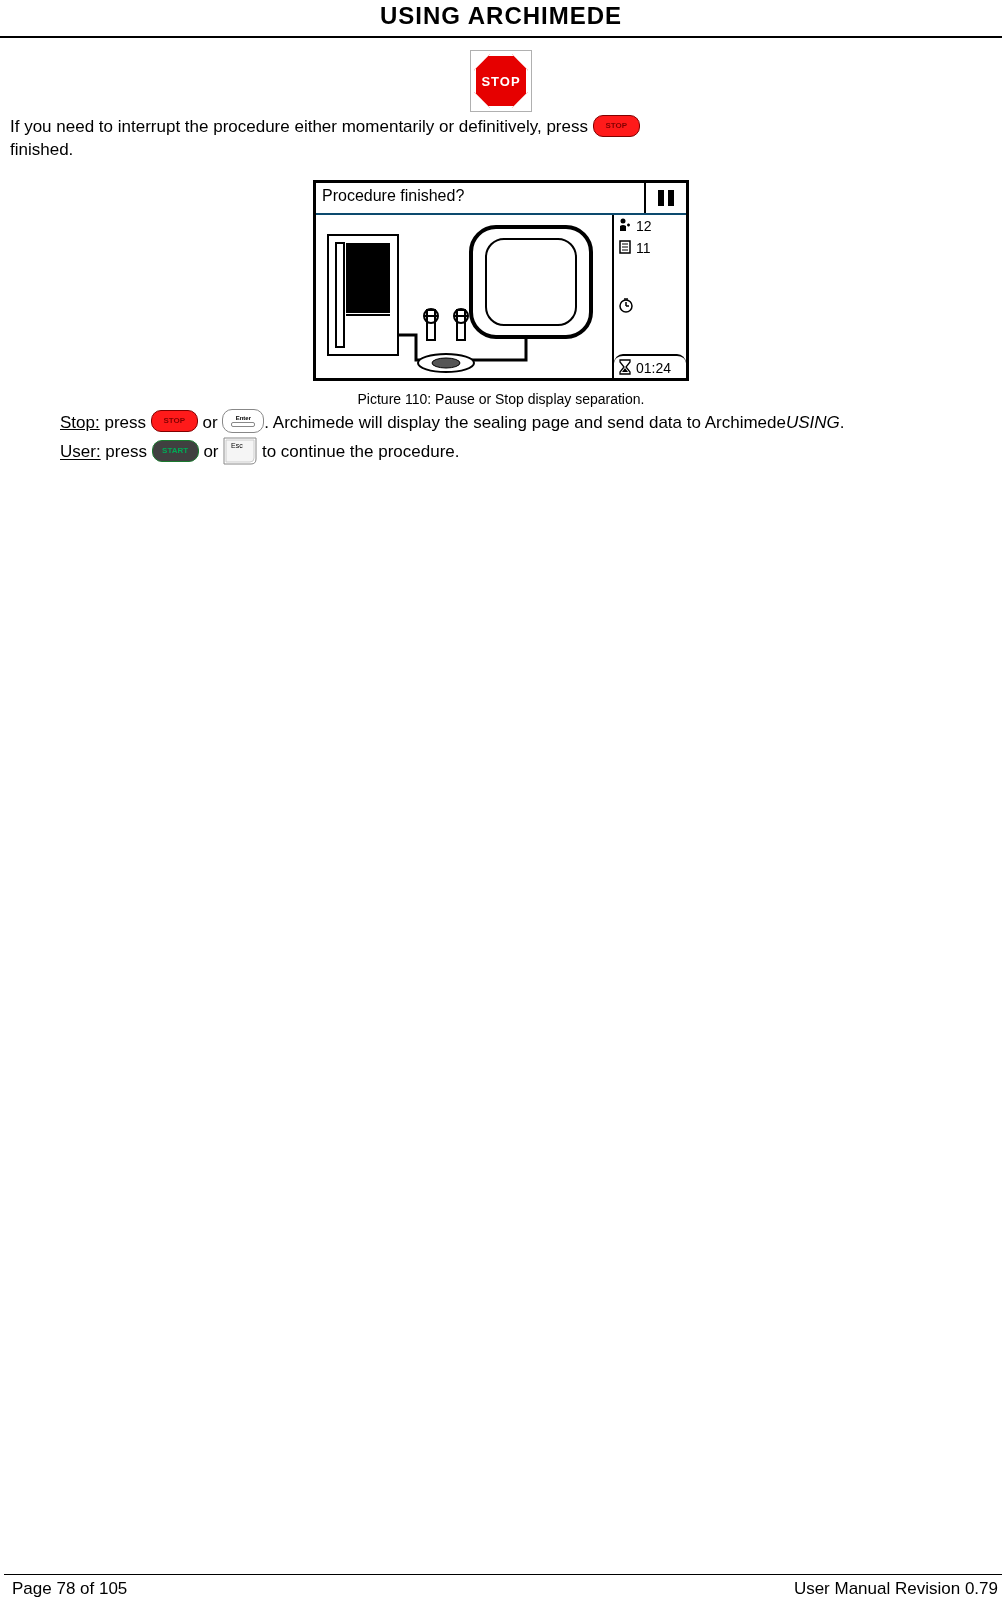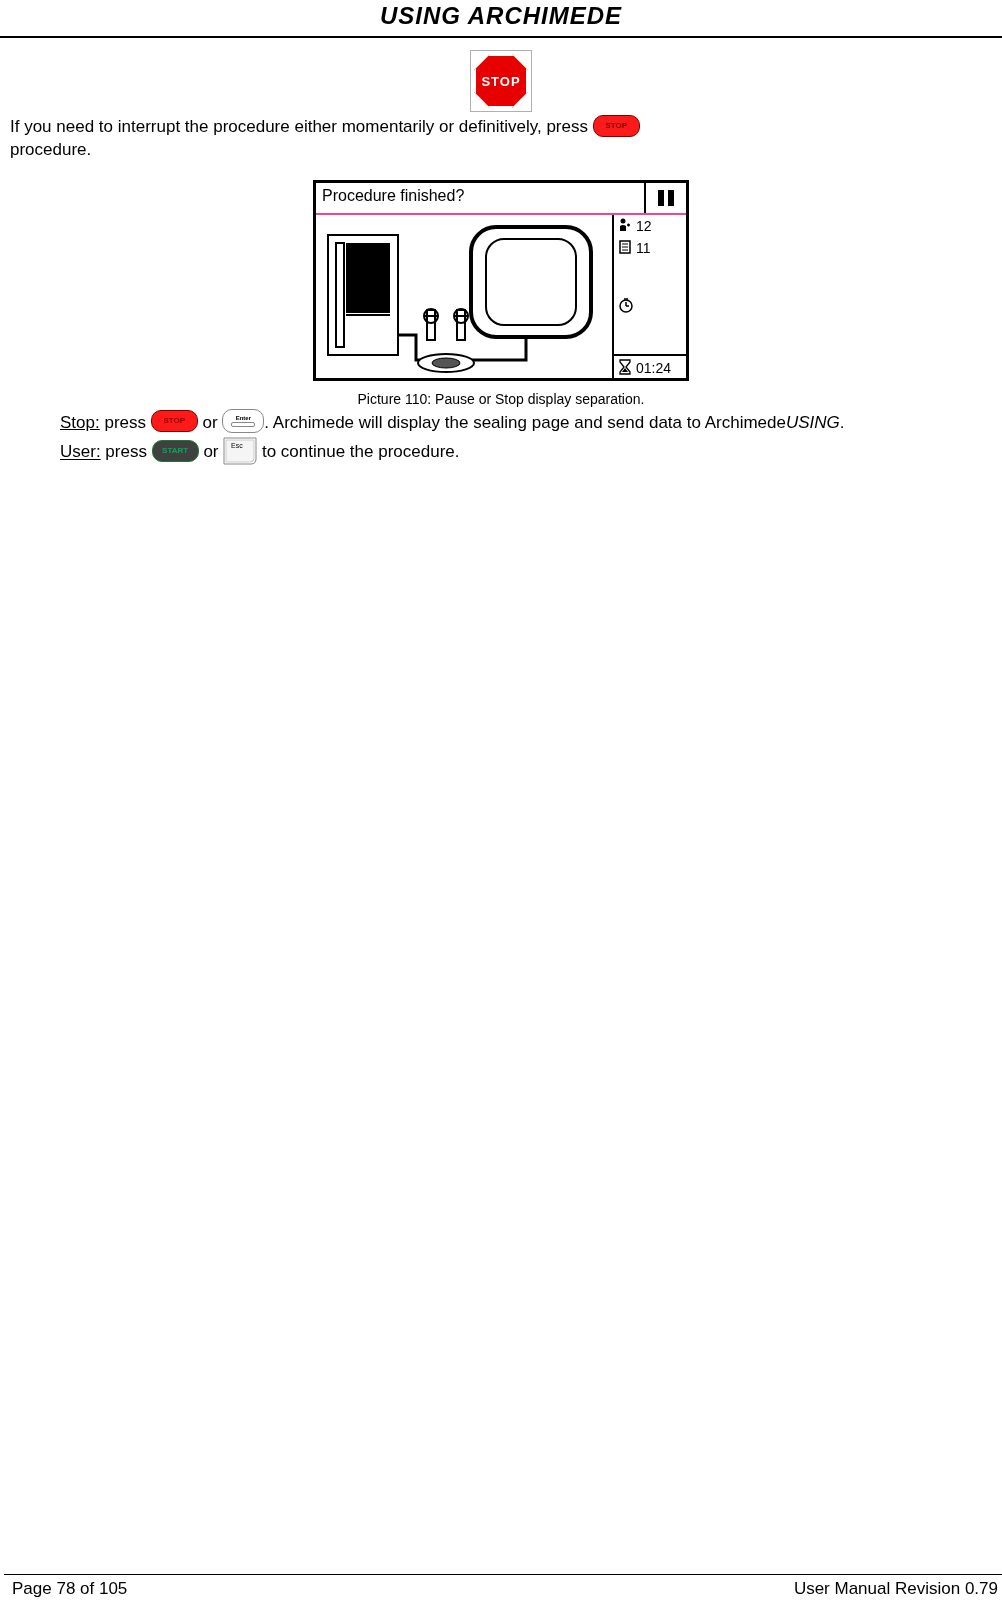--- a/index.html
+++ b/index.html
@@ -14,21 +14,20 @@
     width: 1002px;
     min-height: 1607px;
     position: relative;
     margin: 0 auto;
     box-sizing: border-box;
     padding: 0 0 0 0;
   }
   .header {
     text-align: center;
     font-weight: bold;
-    font-style: italic;
     font-size: 24px;
     letter-spacing: 1px;
     padding-top: 2px;
   }
   hr.rule {
     border: none;
     border-top: 2px solid #000;
     margin: 6px 0 0 0;
   }
   .big-stop-wrap {
@@ -123,21 +122,21 @@
     display: inline-block;
     border: 3px solid #000;
     background: #fff;
     width: 370px;
     height: 195px;
     position: relative;
     font-family: Arial, sans-serif;
   }
   .screen .title-row {
     display: flex;
-    border-bottom: 2px solid #ec4899;
+    border-bottom: 2px solid #0c4a6e;
     height: 30px;
     align-items: stretch;
   }
   .screen .title-row .title {
     flex: 1;
     font-size: 16px;
     padding: 4px 6px;
     text-align: left;
   }
   .screen .title-row .pause-icon {
@@ -170,21 +169,21 @@
     text-align: center;
   }
   .screen .side .cell {
     display: flex;
     align-items: center;
     padding: 3px 4px;
     font-size: 14px;
     gap: 4px;
   }
   .screen .side .cell.flex { flex:1; }
-  .screen .side .cell.border-top { border-top: 2px solid #000; }
+  .screen .side .cell.border-top { border-top: 2px solid #000; border-radius: 9px; }
   .micro-icon {
     display:inline-block;
     font-size: 14px;
     line-height: 1;
   }
   .canvas svg {
     position: absolute;
     top: 0; left: 0;
   }
   .footer {
@@ -216,21 +215,21 @@
   <div class="big-stop-wrap">
     <span class="big-stop-frame">
       <span class="octagon big">STOP</span>
     </span>
   </div>
 
   <div class="para">
     <span>If you need to interrupt the procedure either momentarily or definitively, press </span>
     <span class="pill red">STOP</span>
     <br>
-    <span>procedure.</span>
+    <span>finished.</span>
   </div>
 
   <div class="screen-wrap">
     <div class="screen">
       <div class="title-row">
         <div class="title">Procedure finished?</div>
         <div class="pause-icon">
             <span></span>
             <span></span>
           </div>

